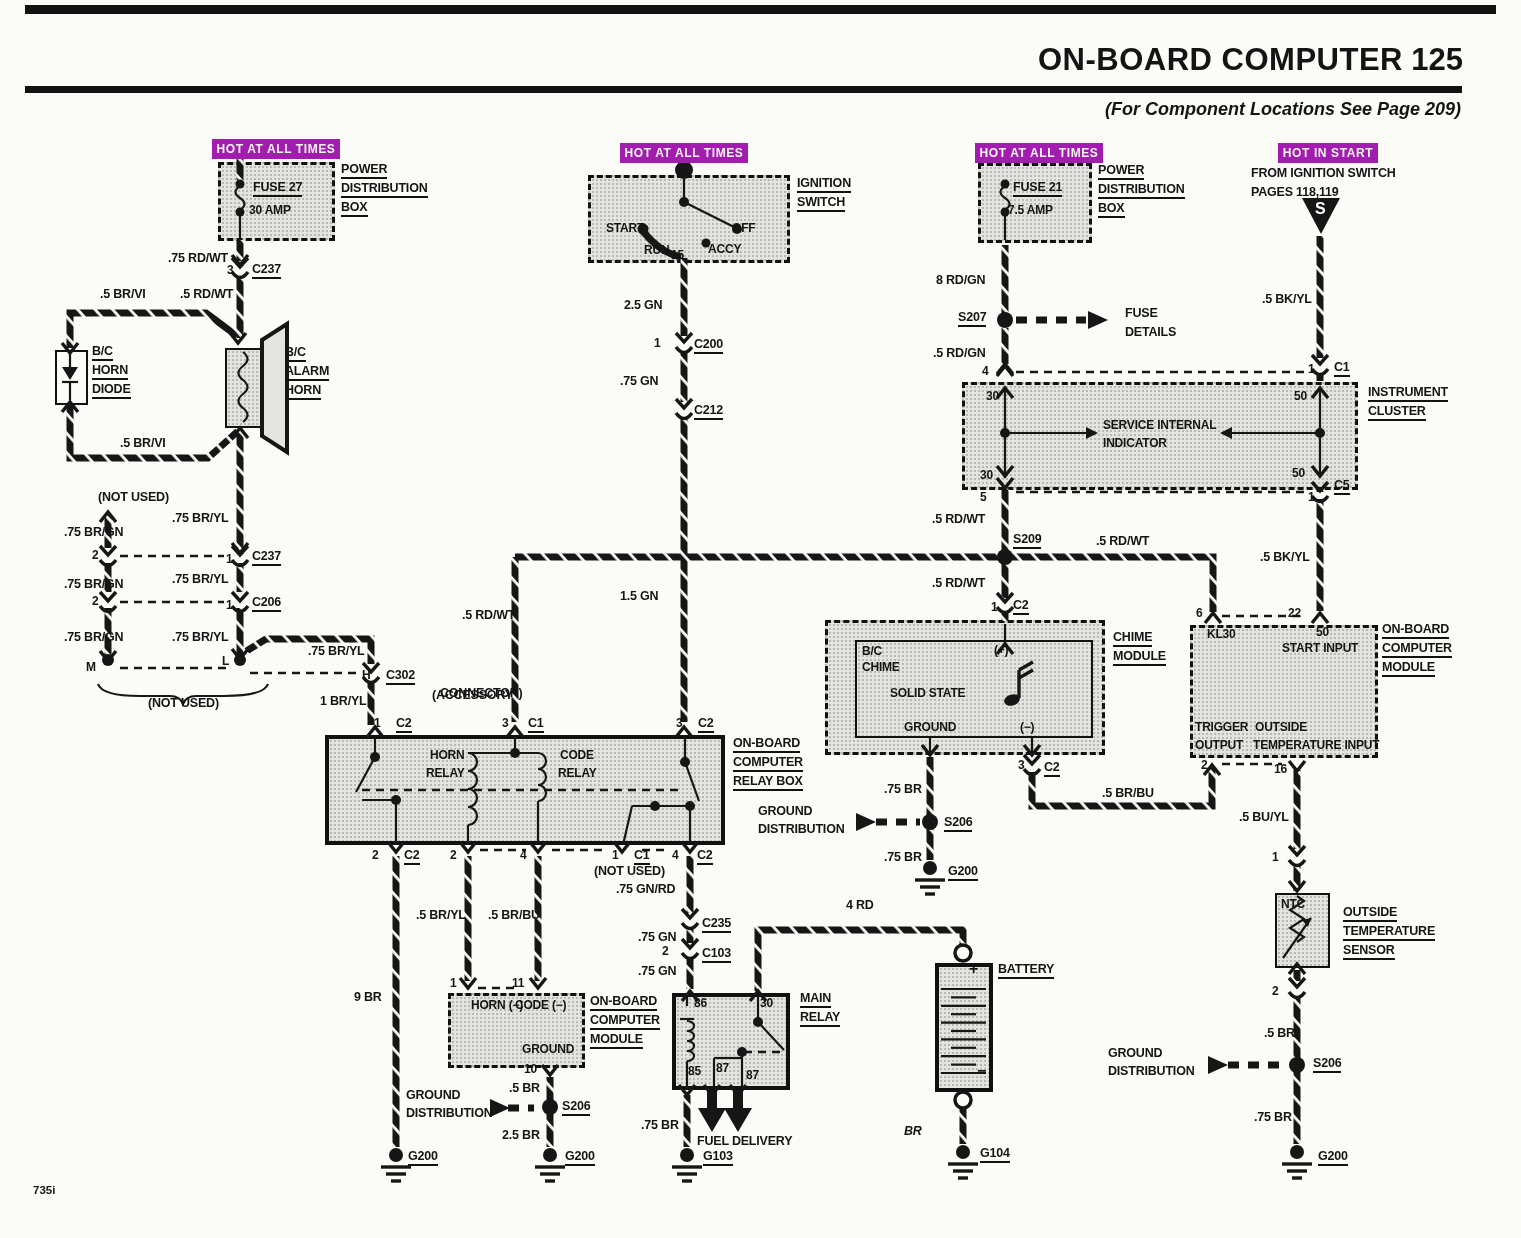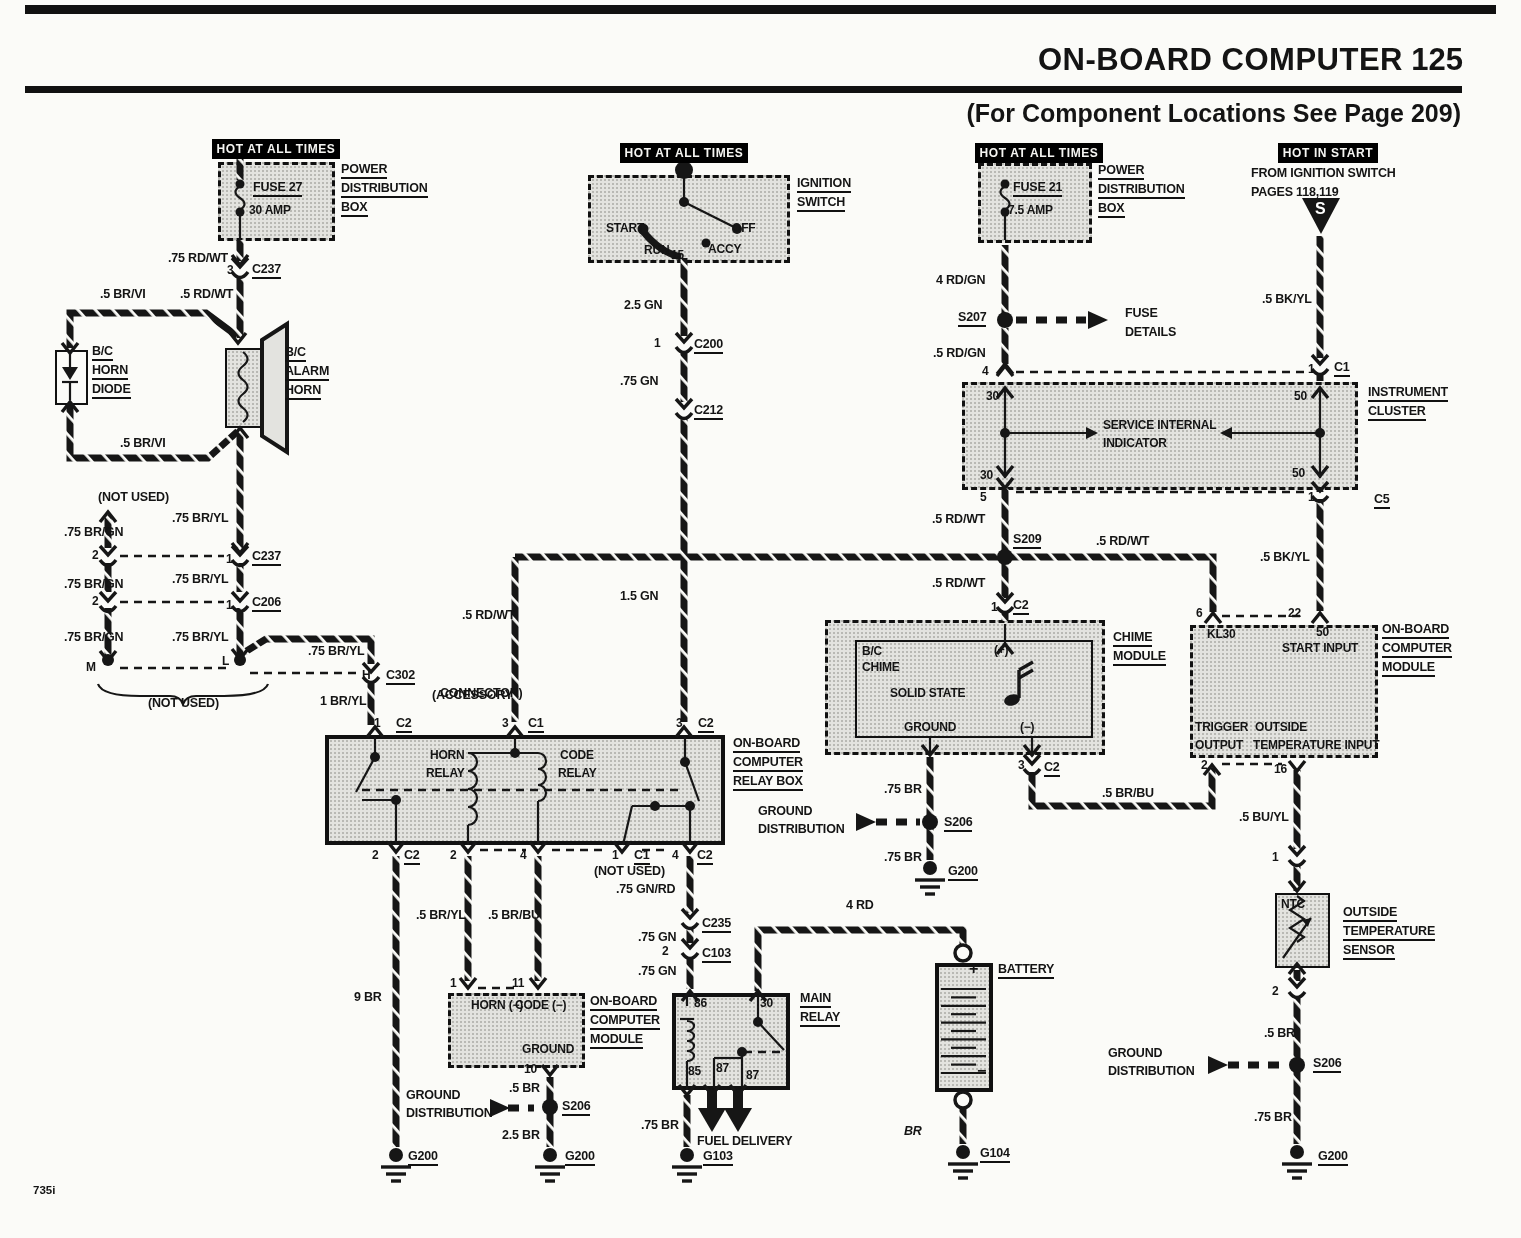--- a/index.html
+++ b/index.html
@@ -6,34 +6,34 @@
   #page{position:relative;width:1521px;height:1238px;background:#fbfbf8;overflow:hidden;
         font-family:"Liberation Sans","DejaVu Sans",sans-serif;color:#141414;}
   .rule{position:absolute;background:#111;}
   .lbl{position:absolute;font-weight:bold;font-size:12.5px;line-height:14px;white-space:pre;letter-spacing:-0.2px;}
   .pins{font-size:12px;}
   .internal{font-size:12px;}
   .notes{font-size:12.5px;}
   .u-line{display:inline-block;border-bottom:2px solid #111;padding-bottom:1px;margin-bottom:2px;}
   .stack span{display:block;}
   .stack .u-line{display:table;}
-  .banner{position:absolute;background:#000000;color:#f5f5f2;font-weight:bold;font-size:12px;
+  .banner{position:absolute;background:#a21caf;color:#f5f5f2;font-weight:bold;font-size:12px;
           letter-spacing:0.6px;padding:3px 0;text-align:center;}
   .box{position:absolute;box-sizing:border-box;
        background-color:#e3e3df;
        background-image:radial-gradient(#b9b9b4 0.8px, transparent 0.9px);
        background-size:4px 4px;}
   .dashedbox{border:3px dashed #111;}
   .solidbox{border:4px solid #111;}
   .thinbox{border:2.5px solid #111;}
   .whitebox{background:#fbfbf8;}
   #gfx{position:absolute;left:0;top:0;pointer-events:none;}
   #hdr-title{position:absolute;right:118px;top:42px;font-weight:bold;font-size:31px;letter-spacing:0.5px;}
   #hdr-page{position:absolute;right:58px;top:42px;font-weight:bold;font-size:31px;}
-  #hdr-sub{position:absolute;right:60px;top:99px;font-weight:bold;font-size:25px;}
+  #hdr-sub{position:absolute;right:60px;top:99px;font-weight:bold;font-size:18px;font-style:italic;}
   #footer-model{position:absolute;left:33px;top:1184px;font-size:11.5px;font-weight:bold;}
   .s-glyph{color:#ffffff !important;font-size:16px !important;}
   .plus{font-size:16px !important;}
 </style>
 </head>
 <body>
 <div id="page">
 
 <div class="rule" style="left:25px;top:5px;width:1471px;height:9px;"></div>
 <div class="rule" style="left:25px;top:86px;width:1437px;height:7px;"></div>
@@ -367,21 +367,21 @@
       <div class="lbl conn" style="left: 702px; top: 946px;"><span class="u-line">C103</span></div>
       <div class="lbl conn" style="left: 396px; top: 716px;"><span class="u-line">C2</span></div>
       <div class="lbl conn" style="left: 528px; top: 716px;"><span class="u-line">C1</span></div>
       <div class="lbl conn" style="left: 698px; top: 716px;"><span class="u-line">C2</span></div>
       <div class="lbl conn" style="left: 404px; top: 848px;"><span class="u-line">C2</span></div>
       <div class="lbl conn" style="left: 634px; top: 848px;"><span class="u-line">C1</span></div>
       <div class="lbl conn" style="left: 697px; top: 848px;"><span class="u-line">C2</span></div>
       <div class="lbl conn" style="left: 1013px; top: 598px;"><span class="u-line">C2</span></div>
       <div class="lbl conn" style="left: 1044px; top: 760px;"><span class="u-line">C2</span></div>
       <div class="lbl conn" style="left: 1334px; top: 360px;"><span class="u-line">C1</span></div>
-      <div class="lbl conn" style="left: 1334px; top: 492px; margin-left: 40px;"><span class="u-line">C5</span></div>
+      <div class="lbl conn" style="left: 1334px; top: 478px;"><span class="u-line">C5</span></div>
       <div class="lbl conn" style="left: 958px; top: 310px;"><span class="u-line">S207</span></div>
       <div class="lbl conn" style="left: 1013px; top: 532px;"><span class="u-line">S209</span></div>
       <div class="lbl conn" style="left: 944px; top: 815px;"><span class="u-line">S206</span></div>
       <div class="lbl conn" style="left: 562px; top: 1099px;"><span class="u-line">S206</span></div>
       <div class="lbl conn" style="left: 1313px; top: 1056px;"><span class="u-line">S206</span></div>
       <div class="lbl conn" style="left: 408px; top: 1149px;"><span class="u-line">G200</span></div>
       <div class="lbl conn" style="left: 565px; top: 1149px;"><span class="u-line">G200</span></div>
       <div class="lbl conn" style="left: 703px; top: 1149px;"><span class="u-line">G103</span></div>
       <div class="lbl conn" style="left: 980px; top: 1146px;"><span class="u-line">G104</span></div>
       <div class="lbl conn" style="left: 948px; top: 864px;"><span class="u-line">G200</span></div>
@@ -395,21 +395,21 @@
       <div class="lbl wire" style="left: 172px; top: 572px;">.75 BR/YL</div>
       <div class="lbl wire" style="left: 64px; top: 577px;">.75 BR/GN</div>
       <div class="lbl wire" style="left: 172px; top: 630px;">.75 BR/YL</div>
       <div class="lbl wire" style="left: 64px; top: 630px;">.75 BR/GN</div>
       <div class="lbl wire" style="left: 308px; top: 644px;">.75 BR/YL</div>
       <div class="lbl wire" style="left: 320px; top: 694px;">1 BR/YL</div>
       <div class="lbl wire" style="left: 624px; top: 298px;">2.5 GN</div>
       <div class="lbl wire" style="left: 620px; top: 374px;">.75 GN</div>
       <div class="lbl wire" style="left: 620px; top: 589px;">1.5 GN</div>
       <div class="lbl wire" style="left: 462px; top: 608px;">.5 RD/WT</div>
-      <div class="lbl wire" style="left: 936px; top: 273px;">4 RD/GN</div>
+      <div class="lbl wire" style="left: 936px; top: 273px;">8 RD/GN</div>
       <div class="lbl wire" style="left: 933px; top: 346px;">.5 RD/GN</div>
       <div class="lbl wire" style="left: 1262px; top: 292px;">.5 BK/YL</div>
       <div class="lbl wire" style="left: 932px; top: 512px;">.5 RD/WT</div>
       <div class="lbl wire" style="left: 1096px; top: 534px;">.5 RD/WT</div>
       <div class="lbl wire" style="left: 1260px; top: 550px;">.5 BK/YL</div>
       <div class="lbl wire" style="left: 932px; top: 576px;">.5 RD/WT</div>
       <div class="lbl wire" style="left: 884px; top: 782px;">.75 BR</div>
       <div class="lbl wire" style="left: 884px; top: 850px;">.75 BR</div>
       <div class="lbl wire" style="left: 1102px; top: 786px;">.5 BR/BU</div>
       <div class="lbl wire" style="left: 1239px; top: 810px;">.5 BU/YL</div>

